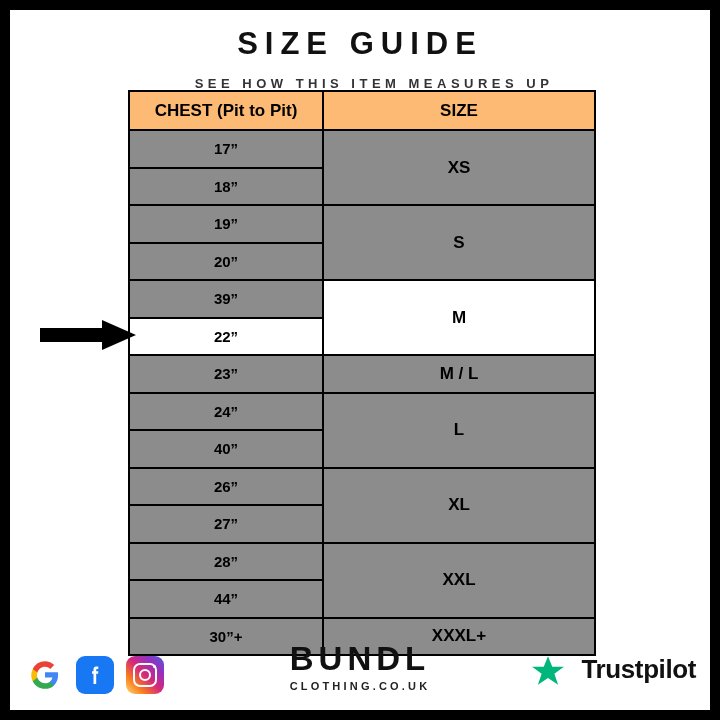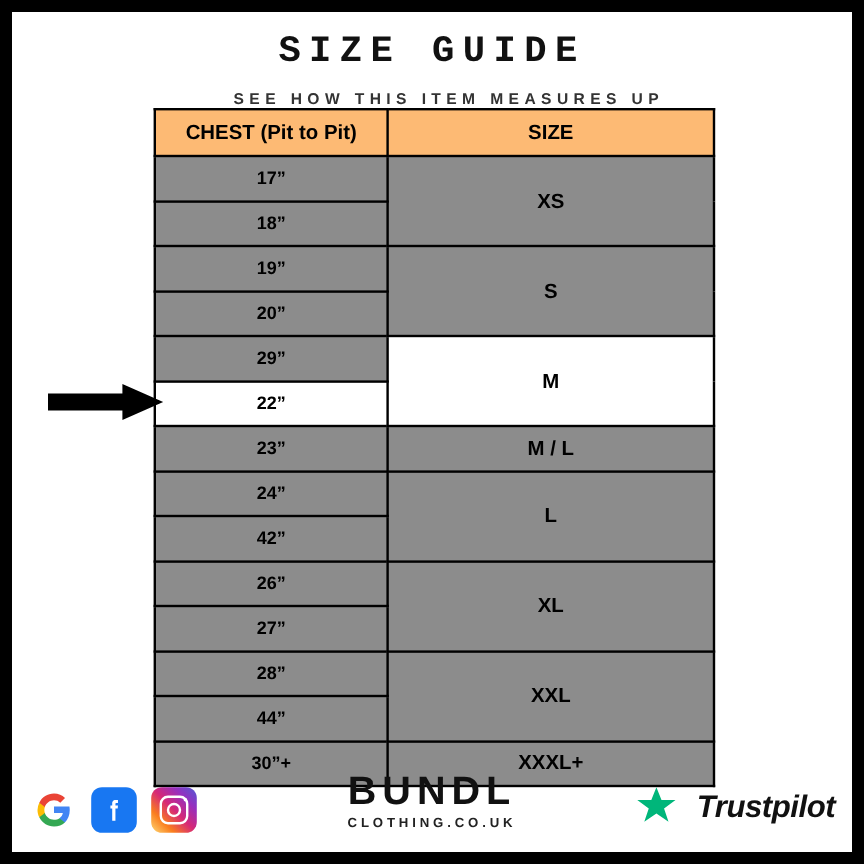--- a/index.html
+++ b/index.html
@@ -29,21 +29,20 @@
     background: #ffffff;
     box-sizing: border-box;
   }
   .title {
     text-align: center;
     font-size: 31px;
     font-weight: bold;
     letter-spacing: 7px;
     color: #111111;
     margin-top: 16px;
-    font-family: Liberation Mono, monospace;
   }
   .subtitle {
     text-align: center;
     font-size: 13px;
     font-weight: bold;
     letter-spacing: 4.5px;
     color: #333333;
     margin-top: 14px;
     padding-left: 28px;
   }
@@ -180,23 +179,22 @@
     font-weight: bold;
     letter-spacing: 3.2px;
     color: #222222;
     margin-top: 5px;
   }
   .trustpilot {
     position: absolute;
     right: 14px;
     bottom: 14px;
     display: flex;
-    align-items: flex-end;
+    align-items: flex-start;
     gap: 17px;
-    font-style: italic;
   }
   .tp-text {
     font-size: 26px;
     font-weight: bold;
     color: #111111;
     letter-spacing: -0.4px;
   }
 </style>
 </head>
 <body>
@@ -230,38 +228,38 @@
 
           <tr>
             <td class="shaded">19”</td>
             <td class="shaded size-cell" rowspan="2">S</td>
           </tr>
           <tr>
             <td class="shaded">20”</td>
           </tr>
 
           <tr>
-            <td class="shaded">29”</td>
+            <td class="shaded">39”</td>
             <td class="plain size-cell" rowspan="2">M</td>
           </tr>
           <tr>
             <td class="plain">22”</td>
           </tr>
 
           <tr>
             <td class="shaded">23”</td>
             <td class="shaded size-cell">M / L</td>
           </tr>
 
           <tr>
             <td class="shaded">24”</td>
             <td class="shaded size-cell" rowspan="2">L</td>
           </tr>
           <tr>
-            <td class="shaded">42”</td>
+            <td class="shaded">40”</td>
           </tr>
 
           <tr>
             <td class="shaded">26”</td>
             <td class="shaded size-cell" rowspan="2">XL</td>
           </tr>
           <tr>
             <td class="shaded">27”</td>
           </tr>
 

